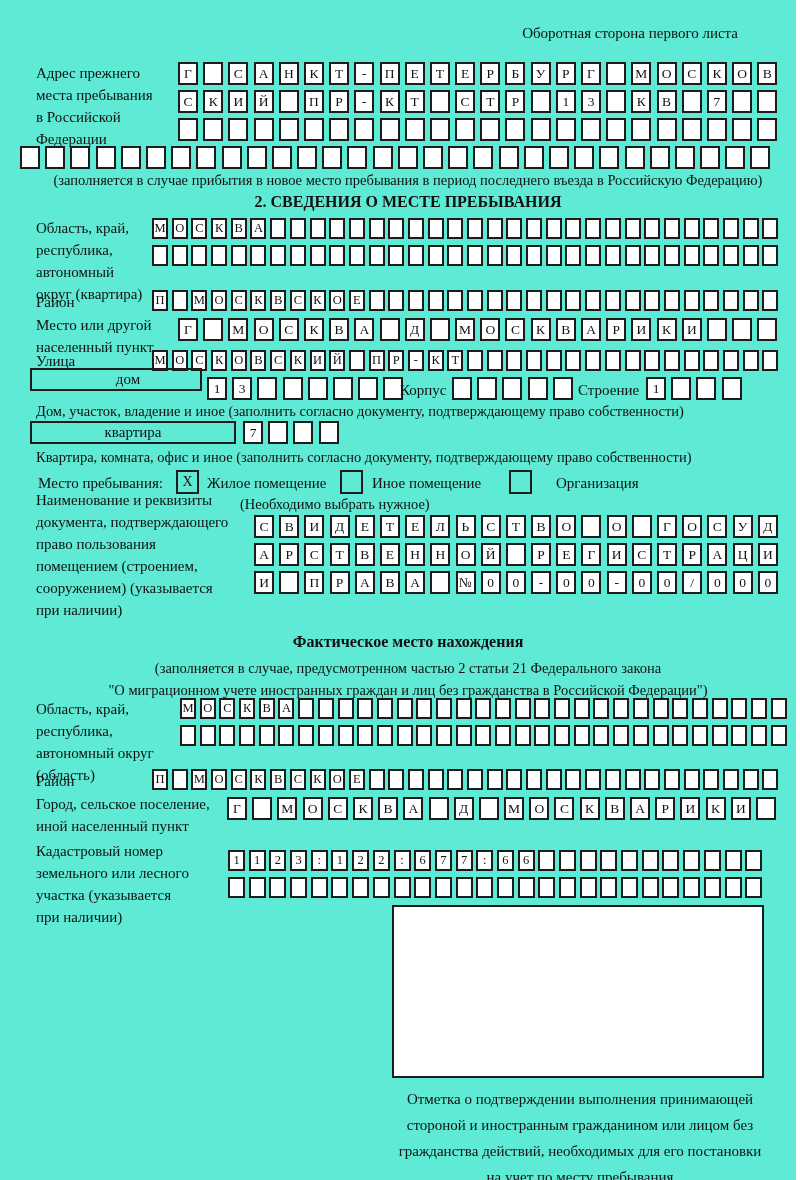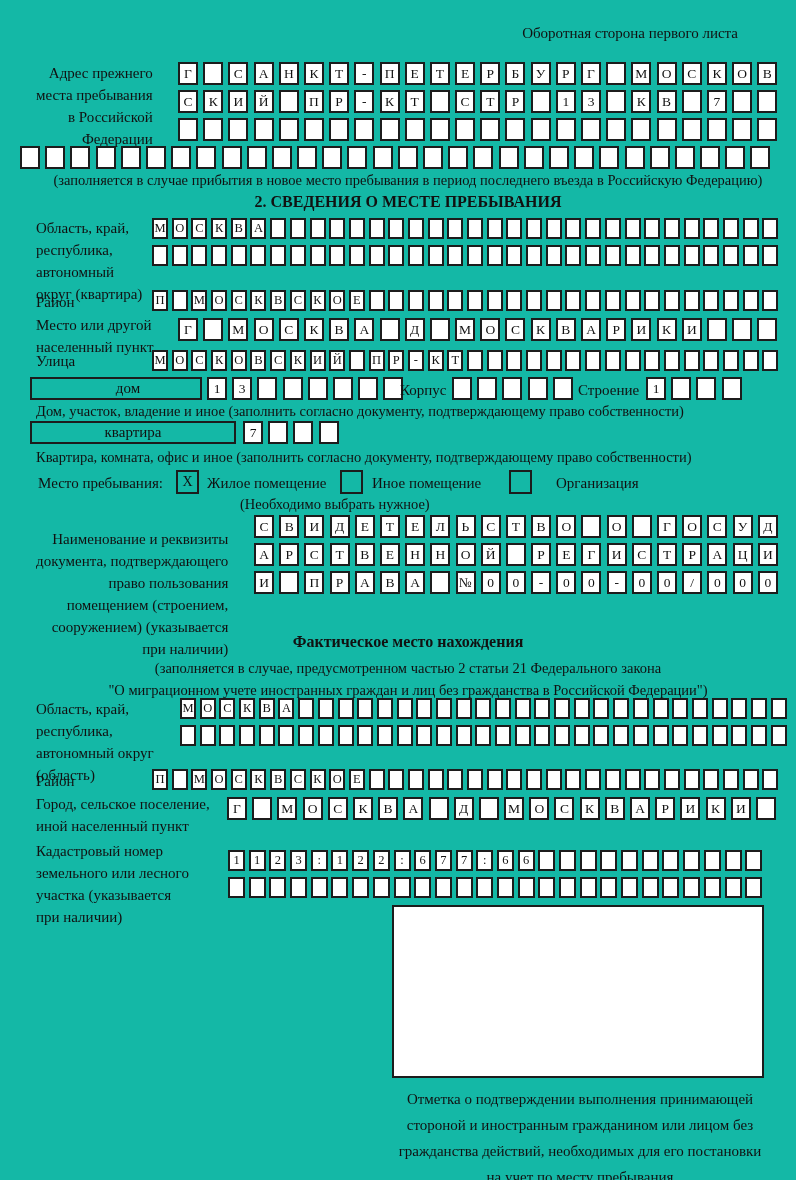--- a/index.html
+++ b/index.html
@@ -1,17 +1,17 @@
 <!DOCTYPE html>
 <html><head>
 <meta charset="utf-8">
 <style>
   html,body{margin:0;padding:0;background:#ffffff;}
   #page{
-    position:relative;width:796px;height:1180px;background:#14b8a6;
+    position:relative;width:796px;height:1180px;background:#5eead4;
     font-family:"Liberation Serif","DejaVu Serif",serif;color:#111;
     overflow:hidden;
   }
   .abs{position:absolute;}
   .corner{font-size:15px;}
   .lbl{font-size:15px;line-height:22px;white-space:nowrap;}
   .note{font-size:14.5px;white-space:nowrap;}
   .center{width:800px;text-align:center;padding-left:8px;}
   .heading{font-size:16px;font-weight:bold;}
   .cellrow{display:flex;}
@@ -37,21 +37,21 @@
   .stamp-box{box-sizing:border-box;border:2px solid #1c1c1c;background:#fff;}
   .stamp-caption{font-size:15px;line-height:26px;text-align:center;}
 </style>
 </head>
 <body>
 
 <div id="page">
 
   <div class="abs corner" style="top:25px;right:58px;">Оборотная сторона первого листа</div>
 
-  <div class="abs lbl" style="left:36px;top:62px;text-align:right;">
+  <div class="abs lbl" style="left:36px;top:62px;">
     <div>Адрес прежнего</div>
     <div>места пребывания</div>
     <div>в Российской</div>
     <div>Федерации</div>
   </div>
   <div class="abs cellrow row-lg" style="left:178px;top:62px;">
       <span class="cell">Г</span>
       <span class="cell"></span>
       <span class="cell">С</span>
       <span class="cell">А</span>
@@ -335,21 +335,21 @@
       <span class="cell"></span>
       <span class="cell"></span>
       <span class="cell"></span>
       <span class="cell"></span>
       <span class="cell"></span>
       <span class="cell"></span>
       <span class="cell"></span>
       <span class="cell"></span>
     </div>
 
-  <div class="abs field-box" style="left:30px;top:377px;width:172px;padding-left:24px;">дом</div>
+  <div class="abs field-box" style="left:30px;top:368px;width:172px;padding-left:24px;">дом</div>
   <div class="abs cellrow row-lg" style="left:207px;top:377px;">
       <span class="cell">1</span>
       <span class="cell">3</span>
       <span class="cell"></span>
       <span class="cell"></span>
       <span class="cell"></span>
       <span class="cell"></span>
       <span class="cell"></span>
       <span class="cell"></span>
     </div>
@@ -381,21 +381,21 @@
 
   <div class="abs lbl" style="left:38px;top:472px;">Место пребывания:</div>
   <div class="abs checkbox" style="left:176px;top:470px;">X</div>
   <div class="abs lbl" style="left:207px;top:472px;">Жилое помещение</div>
   <div class="abs checkbox" style="left:340px;top:470px;"></div>
   <div class="abs lbl" style="left:372px;top:472px;">Иное помещение</div>
   <div class="abs checkbox" style="left:509px;top:470px;"></div>
   <div class="abs lbl" style="left:556px;top:472px;">Организация</div>
   <div class="abs note" style="left:240px;top:496px;font-family:Liberation Serif, serif;">(Необходимо выбрать нужное)</div>
 
-  <div class="abs lbl" style="left:36px;top:528px;text-align:right;">
+  <div class="abs lbl" style="left:36px;top:489px;">
     <div>Наименование и реквизиты</div>
     <div>документа, подтверждающего</div>
     <div>право пользования</div>
     <div>помещением (строением,</div>
     <div>сооружением) (указывается</div>
     <div>при наличии)</div>
   </div>
   <div class="abs cellrow row-lg" style="left:254px;top:515px;">
       <span class="cell">С</span>
       <span class="cell">В</span>

